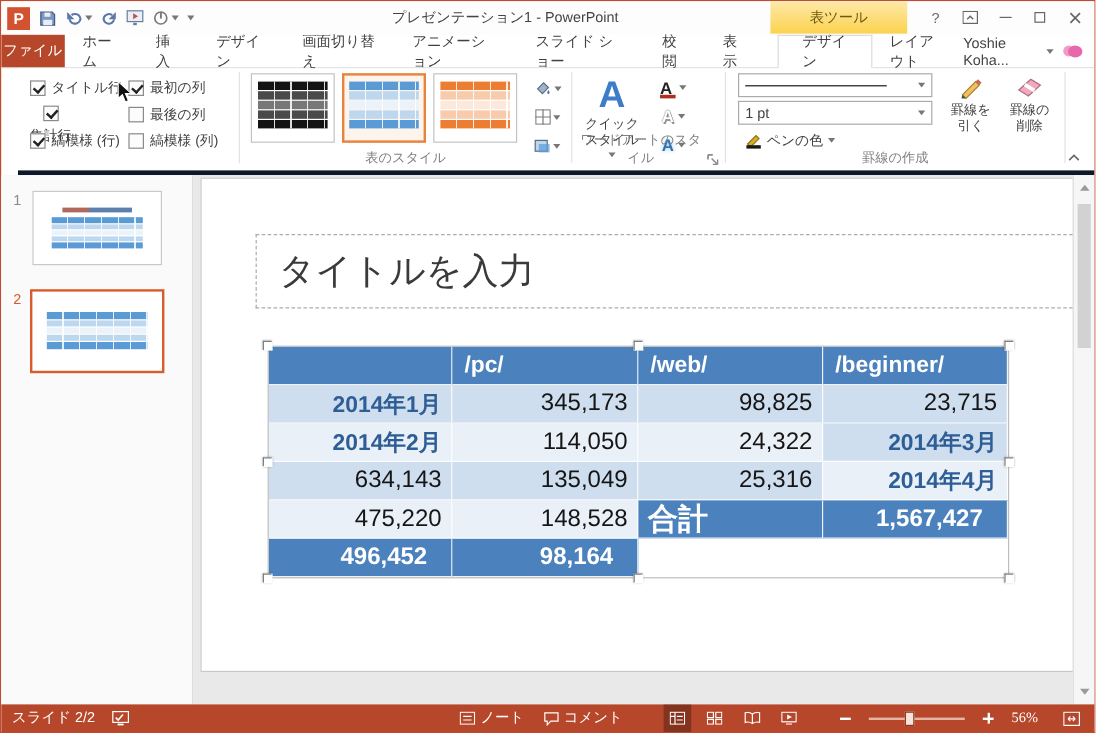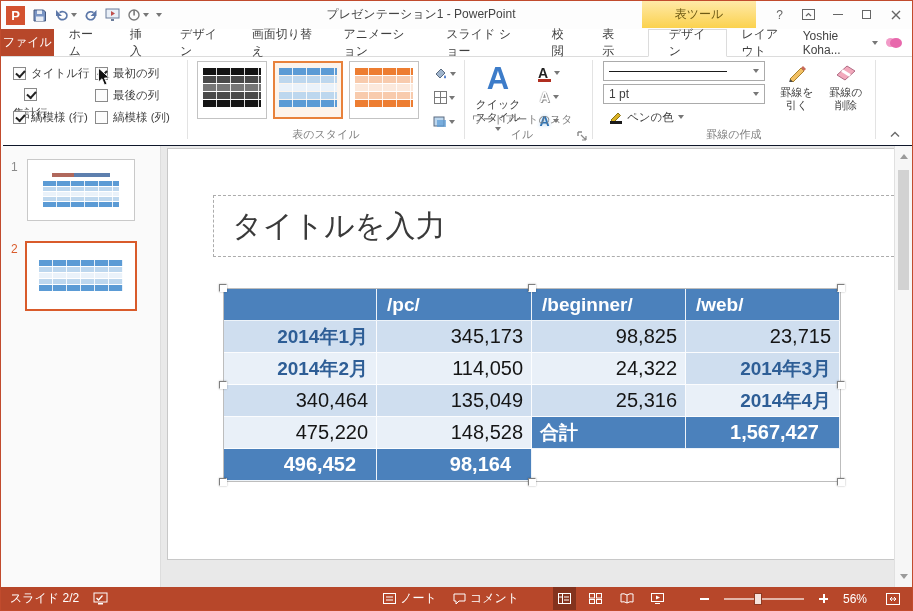--- a/index.html
+++ b/index.html
@@ -26,21 +26,21 @@
   .tab { padding:0 15px; display:flex; align-items:center; font-size:12px; color:#3F3F3F; }
   .ctx-tabs { display:flex; margin-left:10px; }
   .tab.selected { background:#fff; border:1px solid #DCDCDC; border-bottom:1px solid #fff; margin-bottom:-1px; padding:0 20px; }
   .user-area { margin-left:auto; display:flex; align-items:center; gap:6px; padding-right:10px; color:#444; }
   .presence { width:22px; height:14px; position:relative; }
   .presence i { position:absolute; border-radius:50%; background:#E868AC; }
   .presence i.b1 { width:9px; height:9px; left:2px; top:2px; background:#F29BC8;}
   .presence i.b2 { width:12px; height:10px; right:0; top:2px; }
 
   
-  .ribbon { position:absolute; left:2px; top:56px; right:0; height:89px; background:#fff; border-bottom:1px solid #0f172a; }
+  .ribbon { position:absolute; left:14px; top:56px; right:0; height:89px; background:#fff; border-bottom:4px solid #0f172a; }
   .rsep { position:absolute; top:3px; bottom:6px; width:1px; background:#E3E3E3; }
   .group-label { position:absolute; bottom:3px; font-size:11px; color:#7F7F7F; text-align:center; }
 
   .cb { position:absolute; display:flex; align-items:center; gap:5px; font-size:11.5px; color:#3F3F3F; cursor:default; }
   .cb .box { width:13px; height:13px; border:1px solid #8A8A8A; background:#FCFCFC; position:relative; flex:0 0 auto; }
   .cb.checked .box::after { content:""; position:absolute; left:2px; top:2px; width:7px; height:4px; border-left:2px solid #222; border-bottom:2px solid #222; transform:rotate(-48deg); }
 
   .thumb { position:absolute; top:4px; width:70px; height:58px; background:#fff; border:1px solid #C3C3C3; padding:6px 5px; }
   .thumb.sel { border:2px solid #E8823C; background:#FDF4EC; padding:5px 4px; }
   .mini-table { position:relative; width:100%; }
@@ -81,37 +81,37 @@
   .title-ph .ttext { font-size:30px; color:#3A3A3A; padding-left:18px; }
 
   .ptable { position:absolute; left:56px; top:140px; width:616px; height:192px; display:grid; grid-template-columns:153px 155px 154px 154px; grid-auto-rows:32px; outline:1px solid #BDBDBD; }
   .ptable div { border-right:1px solid rgba(255,255,255,.9); border-bottom:1px solid rgba(255,255,255,.9); display:flex; align-items:center; }
   .c-head { background:#4B81BC; color:#fff; font-weight:bold; font-size:19px; padding-left:10px; }
   .c-lab  { font-weight:bold; font-size:19px; color:#2E5E96; justify-content:flex-end; padding-right:8px; }
   .c-num  { font-size:20px; color:#151515; justify-content:flex-end; padding-right:8px; }
   .band-a { background:#CFDEEF; }
   .band-b { background:#E9F0F8; }
   .c-tot  { background:#4B81BC; color:#fff; font-weight:bold; font-size:20px; }
-  .c-tot.lab { justify-content:flex-start; padding-left:8px; font-size:19px; }
+  .c-tot.lab { justify-content:flex-start; padding-left:8px; font-size:25px; }
   .c-tot.num { justify-content:flex-end; padding-right:20px; }
 
   .handle { position:absolute; width:8px; height:8px; background:#fff; border:1px solid #7F7F7F; box-shadow:0 0 2px rgba(0,0,0,.35); z-index:5; }
   .h-tl{left:-5px;top:-5px}.h-tc{left:304px;top:-5px}.h-tr{right:-5px;top:-5px}
   .h-ml{left:-5px;top:92px}.h-mr{right:-5px;top:92px}
   .h-bl{left:-5px;bottom:-5px}.h-bc{left:304px;bottom:-5px}.h-br{right:-5px;bottom:-5px}
 
   .vscroll { position:absolute; right:0; top:0; bottom:0; width:18px; background:#F6F6F6; border-left:1px solid #E0E0E0; }
   .vthumb { position:absolute; left:3px; top:24px; width:11px; height:120px; background:#D2D2D2; }
   .arr-up { position:absolute; left:5px; top:8px; width:0; height:0; border-left:4px solid transparent; border-right:4px solid transparent; border-bottom:5px solid #9A9A9A; }
   .arr-dn { position:absolute; left:5px; bottom:8px; width:0; height:0; border-left:4px solid transparent; border-right:4px solid transparent; border-top:5px solid #9A9A9A; }
 
   
   .statusbar { position:absolute; left:0; bottom:0; right:0; height:23px; background:#B7472A; color:#fff; display:flex; align-items:center; font-size:12px; }
   .sb-left { display:flex; align-items:center; gap:14px; padding-left:9px; }
-  .sb-right { margin-left:auto; display:flex; align-items:center; gap:8px; padding-right:8px; }
+  .sb-right { margin-left:auto; display:flex; align-items:center; gap:8px; padding-right:8px;font-family:Liberation Serif, serif; }
   .sb-btn { display:flex; align-items:center; gap:4px; padding:0 4px; height:23px; }
   .view-btn { width:23px; height:23px; display:flex; align-items:center; justify-content:center; }
   .view-btn.active { background:rgba(0,0,0,.28); }
   .zoom-track { width:80px; height:2px; background:#E3B6A8; position:relative; }
   .zoom-thumb { position:absolute; left:30px; top:-5px; width:8px; height:12px; background:#F5E3DC; border:1px solid #8E3A22; }
   .zminus { width:9px; height:2px; background:#fff; }
   .zplus { position:relative; width:9px; height:9px; }
   .zplus i, .zplus b { position:absolute; background:#fff; }
   .zplus i { left:0; top:4px; width:9px; height:2px; }
   .zplus b { left:4px; top:0; width:2px; height:9px; }
@@ -400,34 +400,34 @@
       <div class="slide">
 
         <div class="title-ph">
           <span class="ttext">タイトルを入力</span>
         </div>
 
         <div class="ptable">
 
           <div class="c-head"></div>
           <div class="c-head">/pc/</div>
+          <div class="c-head">/web/</div>
           <div class="c-head">/beginner/</div>
-          <div class="c-head">/web/</div>
 
           <div class="c-lab band-a">2014年1月</div>
           <div class="c-num band-a">345,173</div>
           <div class="c-num band-a">98,825</div>
           <div class="c-num band-a">23,715</div>
 
           <div class="c-lab band-b">2014年2月</div>
           <div class="c-num band-b">114,050</div>
           <div class="c-num band-b">24,322</div>
 
           <div class="c-lab band-a">2014年3月</div>
-          <div class="c-num band-a">340,464</div>
+          <div class="c-num band-a">634,143</div>
           <div class="c-num band-a">135,049</div>
           <div class="c-num band-a">25,316</div>
 
           <div class="c-lab band-b">2014年4月</div>
           <div class="c-num band-b">475,220</div>
           <div class="c-num band-b">148,528</div>
 
           <div class="c-tot lab">合計</div>
           <div class="c-tot num">1,567,427</div>
           <div class="c-tot num">496,452</div>

